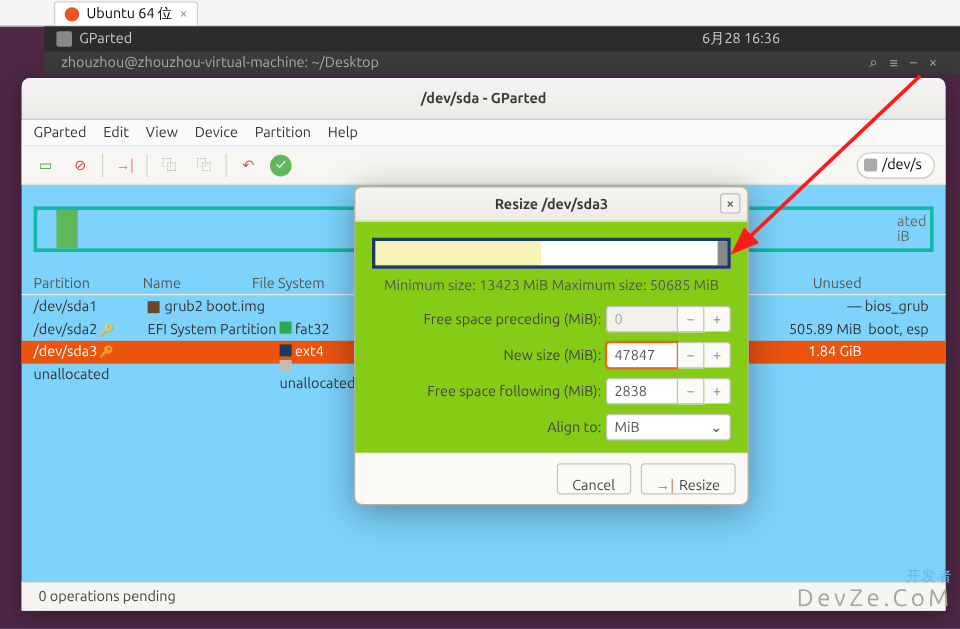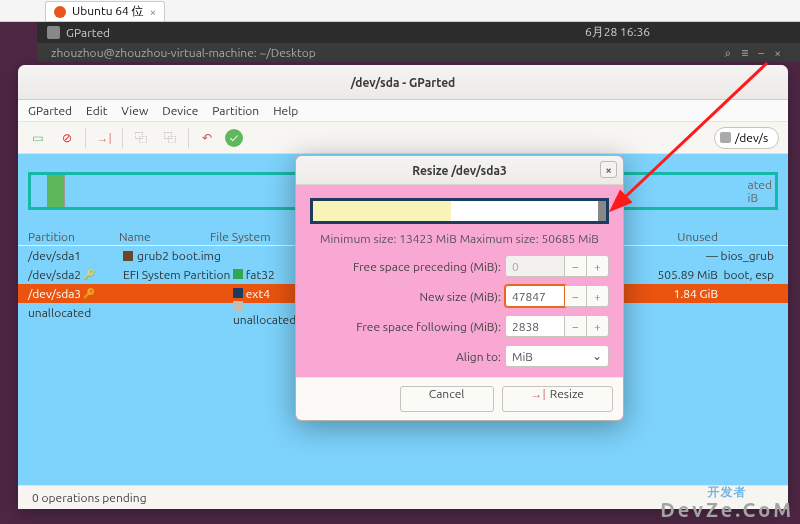--- a/index.html
+++ b/index.html
@@ -35,43 +35,43 @@
 .th-flags{width:60px;text-align:right;padding-right:4px;}
 .tbl-row{display:flex;align-items:center;padding:2px 10px;height:19px;color:#333;font-size:11px;}
 .tbl-row.sel{background:#ea540f;color:#fff;}
 .col-part{width:95px;display:flex;align-items:center;gap:2px;}
 .col-name{width:110px;display:flex;align-items:center;gap:4px;}
 .col-fs{width:60px;}
 .col-used{width:106px;margin-left:auto;text-align:right;}
 .col-flags{width:60px;text-align:right;padding-right:4px;}
 .sq{width:10px;height:10px;display:inline-block;}
 .status-bar{position:absolute;left:0;right:0;bottom:0;height:24px;background:#f6f5f2;border-top:1px solid #e3e1da;display:flex;align-items:center;padding:0 14px;color:#444;}
-.dialog{position:absolute;left:295px;top:155px;width:329px;background:#f9a8d4;border:1px solid #b6b3aa;border-radius:6px;box-shadow:0 6px 30px rgba(0,0,0,.35);}
+.dialog{position:absolute;left:295px;top:155px;width:329px;background:#84cc16;border:1px solid #b6b3aa;border-radius:6px;box-shadow:0 6px 30px rgba(0,0,0,.35);}
 .dlg-title{height:29px;background:linear-gradient(#f5f4f2,#ecebe6);display:flex;align-items:center;justify-content:center;font-weight:bold;color:#3a3a3a;border-radius:6px 6px 0 0;border-bottom:1px solid #d8d5ce;position:relative;}
 .dlg-close{position:absolute;right:6px;top:5px;width:17px;height:17px;border:1px solid #bbb;border-radius:3px;display:flex;align-items:center;justify-content:center;color:#666;font-size:11px;background:#f4f3ef;}
 .preview-bar{margin:13px 14px 8px;height:26px;border:3px solid #1d3a5f;display:flex;background:#fff;}
 .preview-used{width:47%;background:#f8f3b8;}
 .preview-free{flex:1;background:#fff;}
 .preview-arrow{width:8px;background:#888;}
 .sizes{display:flex;justify-content:space-between;padding:0 24px 6px;color:#555;font-size:11px;}
 .form{padding:0 14px 6px;}
 .frow{display:flex;align-items:center;height:30px;}
 .flabel{flex:1;text-align:right;padding-right:4px;color:#444;}
 .fval{width:60px;height:22px;border:1px solid #c6c3ba;border-radius:3px 0 0 3px;padding:0 6px;color:#555;background:#fff;}
 .fval.disabled{color:#aaa;background:#f2f1ed;}
 .fval.active{border-color:#e8691c;box-shadow:0 0 0 1px #e8691c;}
 .spin{display:flex;}
 .spin-btn{width:22px;height:22px;border:1px solid #c6c3ba;border-left:none;display:flex;align-items:center;justify-content:center;color:#888;background:#fafaf6;}
 .spin-btn.minus{border-radius:0;}
 .spin-btn.plus{border-radius:0 3px 3px 0;}
 .fselect{width:60px;height:22px;border:1px solid #c6c3ba;border-radius:3px;padding:0 6px;display:flex;align-items:center;justify-content:space-between;color:#555;background:#fff;}
 .dlg-buttons{display:flex;justify-content:flex-end;gap:8px;padding:8px 10px;border-top:1px solid #eae8e2;background:#fbfaf7;border-radius:0 0 6px 6px;}
-.btn{height:26px;padding:0 28px;border:1px solid #c6c3ba;border-radius:3px;background:#fafaf6;color:#444;display:flex;align-items:flex-start;gap:4px;}
+.btn{height:26px;padding:0 12px;border:1px solid #c6c3ba;border-radius:3px;background:#fafaf6;color:#444;display:flex;align-items:flex-end;gap:4px;}
 .arrow-annot{position:absolute;pointer-events:none;z-index:50;}
-.watermark{position:absolute;right:6px;bottom:4px;font-size:22px;font-weight:bold;color:#72b6e6;font-family:"Microsoft YaHei",sans-serif;letter-spacing:1px;line-height:1;text-align:center;}
+.watermark{position:absolute;right:6px;bottom:16px;font-size:22px;font-weight:normal;color:#72b6e6;font-family:"Microsoft YaHei",sans-serif;letter-spacing:1px;line-height:1;text-align:right;}
 .watermark small{display:block;font-size:20px;letter-spacing:3px;color:#a3a3a3;}
 .key-ico{font-size:10px;opacity:.6;}
 </style>
 </head>
 <body>
 
 <div class="browser-tab-bar">
   <div class="browser-tab">
     <span class="ubuntu-icon"></span>
     <span>Ubuntu 64 位</span>

